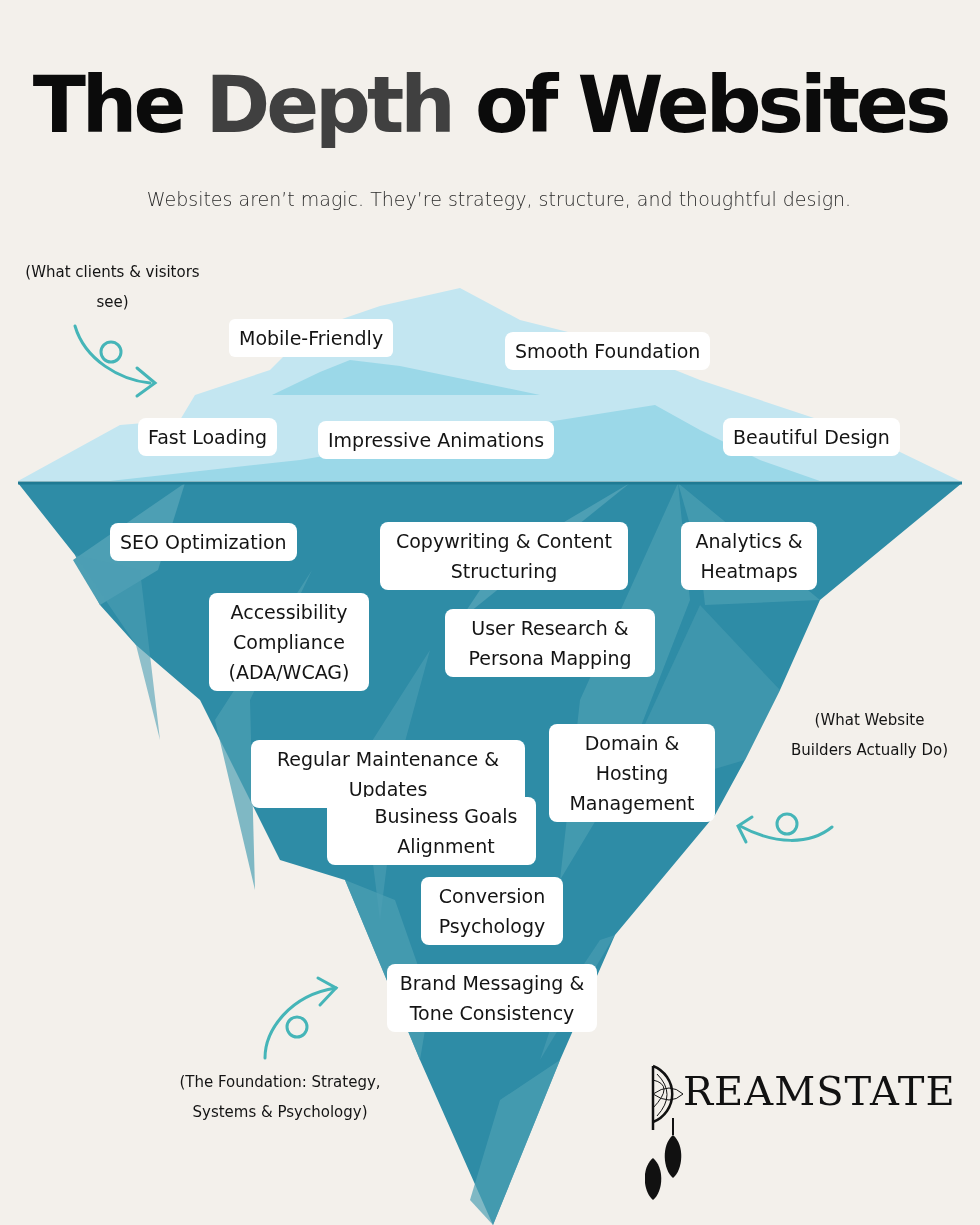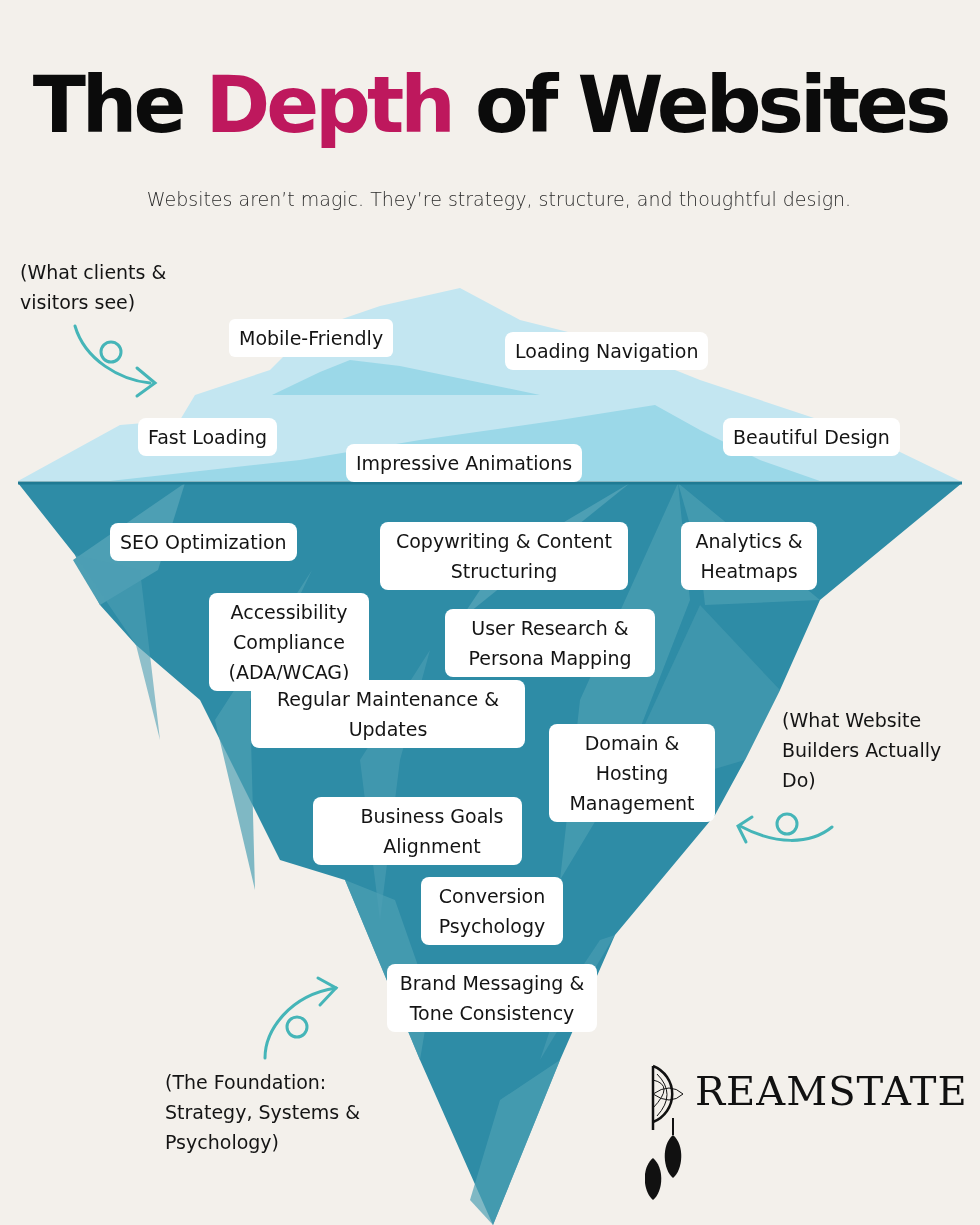--- a/index.html
+++ b/index.html
@@ -1,24 +1,24 @@
 <!DOCTYPE html>
 <html><head>
 <meta charset="utf-8">
 <style>
   html,body{margin:0;padding:0;}
   body{width:980px;height:1225px;background:#f3f0eb;position:relative;overflow:hidden;font-family:"DejaVu Sans","Liberation Sans",sans-serif;color:#111;}
   .title{position:absolute;left:0;width:980px;top:66px;text-align:center;font-family:"DejaVu Sans",sans-serif;font-weight:bold;font-size:78px;letter-spacing:-4px;color:#0b0b0b;line-height:1;}
-  .title .accent{color:#be185d;}
+  .title .accent{color:#404040;}
   .subtitle{position:absolute;left:0;width:998px;top:188px;text-align:center;font-size:19px;color:#2a2a2a;font-weight:300;font-family:"DejaVu Sans",sans-serif;}
   svg.berg{position:absolute;left:0;top:0;}
   .label{position:absolute;background:#fff;border-radius:8px;padding:4px 10px;font-size:19px;line-height:30px;text-align:center;white-space:nowrap;color:#141414;font-family:"DejaVu Sans",sans-serif;}
-  .note{position:absolute;font-size:19px;line-height:30px;color:#141414;font-family:"DejaVu Sans",sans-serif;}
+  .note{position:absolute;text-align:center;font-size:15px;line-height:30px;color:#141414;font-family:"DejaVu Sans",sans-serif;}
   .logo{position:absolute;left:645px;top:1060px;width:290px;height:140px;}
-  .logo-text{position:absolute;left:50px;top:8px;font-family:"DejaVu Serif","Liberation Serif",serif;font-size:40px;letter-spacing:1px;color:#111;}
+  .logo-text{position:absolute;left:38px;top:8px;font-family:"DejaVu Serif","Liberation Serif",serif;font-size:40px;letter-spacing:1px;color:#111;}
 </style>
 </head>
 <body>
 
 <div class="title"><span>The </span><span class="accent">Depth</span><span> of Websites</span></div>
 <div class="subtitle">Websites aren’t magic. They’re strategy, structure, and thoughtful design.</div>
 
 <svg class="berg" width="980" height="1225">
 
   <polygon points="18,481 120,425 180,420 195,395 270,370 310,330 380,306 460,288 520,320 600,340 700,380 820,420 900,452 960,481" fill="#c3e6f1"></polygon>
@@ -55,33 +55,33 @@
     <circle cx="297" cy="1027" r="10"></circle>
     <path d="M318,978 L336,988 L320,1005"></path>
   </g>
 </svg>
 
 <div class="note" style="left:20px;top:257px;width:185px;">(What clients &amp; visitors see)</div>
 <div class="note" style="left:782px;top:705px;width:175px;">(What Website Builders Actually Do)</div>
 <div class="note" style="left:165px;top:1067px;width:230px;">(The Foundation: Strategy, Systems &amp; Psychology)</div>
 
 <div class="label" style="left:229px;top:319px;border-radius:6px;">Mobile-Friendly</div>
-<div class="label" style="left:505px;top:332px;">Loading Navigation</div>
+<div class="label" style="left:505px;top:332px;">Smooth Foundation</div>
 <div class="label" style="left:138px;top:418px;">Fast Loading</div>
-<div class="label" style="left:318px;top:444px;margin-left:28px;">Impressive Animations</div>
+<div class="label" style="left:318px;top:421px;">Impressive Animations</div>
 <div class="label" style="left:679px;top:418px;margin-left:44px;">Beautiful Design</div>
 
 <div class="label" style="left:110px;top:523px;">SEO Optimization</div>
 <div class="label" style="left:380px;top:522px;width:228px;white-space:normal;">Copywriting &amp; Content Structuring</div>
 <div class="label" style="left:681px;top:522px;width:116px;white-space:normal;">Analytics &amp; Heatmaps</div>
 <div class="label" style="left:209px;top:593px;width:140px;white-space:normal;">Accessibility Compliance (ADA/WCAG)</div>
 <div class="label" style="left:445px;top:609px;width:190px;white-space:normal;">User Research &amp; Persona Mapping</div>
-<div class="label" style="left:251px;top:680px;width:254px;white-space:normal;">Regular Maintenance &amp; Updates</div>
+<div class="label" style="left:251px;top:740px;width:254px;white-space:normal;">Regular Maintenance &amp; Updates</div>
 <div class="label" style="left:549px;top:724px;width:146px;white-space:normal;">Domain &amp; Hosting Management</div>
-<div class="label" style="left:313px;top:797px;width:160px;white-space:normal;padding-left:39px;">Business Goals Alignment</div>
+<div class="label" style="left:327px;top:797px;width:160px;white-space:normal;padding-left:39px;">Business Goals Alignment</div>
 <div class="label" style="left:421px;top:877px;width:122px;white-space:normal;">Conversion Psychology</div>
 <div class="label" style="left:387px;top:964px;width:190px;white-space:normal;">Brand Messaging &amp; Tone Consistency</div>
 
 <div class="logo">
   <svg width="60" height="140" style="position:absolute;left:0;top:0;">
     <path d="M8,6 L8,70" stroke="#111" stroke-width="2.5" fill="none"></path>
     <path d="M8,6 A30,30 0 0 1 8,62" stroke="#111" stroke-width="2.5" fill="none"></path>
     <path d="M8,20 Q30,25 8,48 M12,14 Q32,34 12,56 M8,34 Q25,22 38,34 Q25,46 8,34" stroke="#111" stroke-width="1" fill="none"></path>
     <line x1="28" y1="58" x2="28" y2="75" stroke="#111" stroke-width="2"></line>
     <path d="M28,75 C40,85 38,110 28,118 C18,110 16,85 28,75Z" fill="#111"></path>

